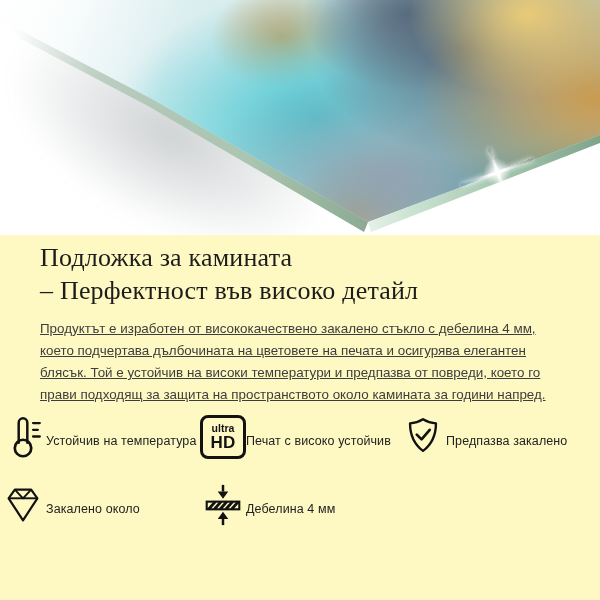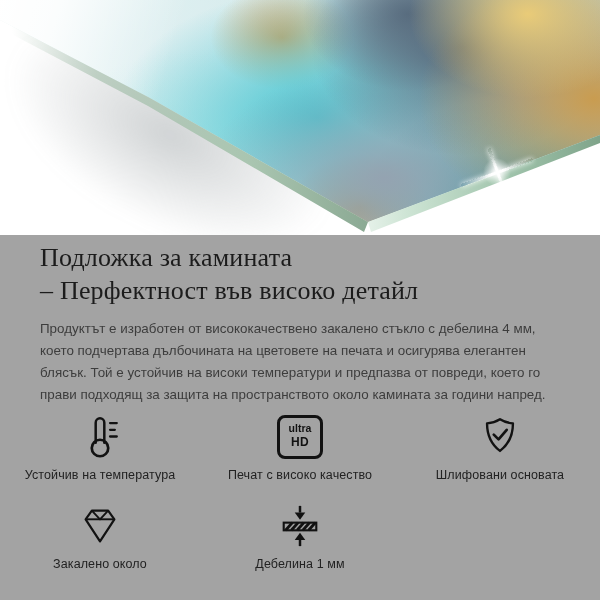--- a/index.html
+++ b/index.html
@@ -1,18 +1,18 @@
 <!DOCTYPE html>
 <html lang="bg"><head>
 <meta charset="utf-8">
 <style>
   * { margin:0; padding:0; box-sizing:border-box; }
   html,body { width:600px; height:600px; background:#ffffff; overflow:hidden;
               font-family:"Liberation Sans","DejaVu Sans",sans-serif; }
-  .page { position:relative; width:600px; height:600px; background:#a3a3a3; }
+  .page { position:relative; width:600px; height:600px; background:#fef9c3; }
 
   
   .hero { position:relative; width:600px; height:235px; overflow:hidden; background:#fff; }
   .hero-shadow { position:absolute; left:-70px; top:10px; width:480px; height:250px;
     background:radial-gradient(closest-side, rgba(105,115,119,0.32), rgba(105,115,119,0) 72%);
     transform:rotate(27deg); filter:blur(9px); }
   .glass-art { position:absolute; inset:0;
     clip-path:polygon(0 20px,150px 98px,368px 222px,600px 135px,600px 0,0 0);
     background:
       radial-gradient(170px 120px at 88% 6%,  #e9cb78 0%, rgba(233,203,120,0) 70%),
@@ -45,32 +45,32 @@
   .sp-v { width:2.5px; height:50px; left:-1.25px; top:-25px; transform:rotate(-20deg);
     background:linear-gradient(180deg, rgba(255,255,255,0) 0%, #fff 42%, #fff 58%, rgba(255,255,255,0) 100%);
     box-shadow:0 0 5px rgba(255,255,255,0.95); }
   .sp-glow { width:28px; height:28px; left:-14px; top:-14px; border-radius:50%;
     background:radial-gradient(circle, rgba(255,255,255,0.98) 0%, rgba(255,255,255,0) 70%); }
 
   
   .title { margin:6px 40px 0; font-family:"Liberation Serif","DejaVu Serif",serif;
     font-weight:400; font-size:26px; line-height:33px; color:#1c1c1c; letter-spacing:0.2px; }
   .desc { margin:11px 40px 0; width:530px; font-size:13.4px; line-height:22px;
-    color:#3d3d3d; }
+    color:#3d3d3d;text-decoration:underline; }
 
   
   .features { display:grid; grid-template-columns:repeat(3,1fr); row-gap:20px;
     width:600px; margin-top:7px; }
-  .feature { display:flex; flex-direction:column; align-items:center; }
+  .feature { display:flex; align-items:center; }
   .icon-box { height:48px; display:flex; align-items:center; justify-content:center; }
   .flabel { margin-top:7px; font-size:12.5px; color:#222; letter-spacing:0.1px; }
   .uhd-box { width:46px; height:44px; border:3px solid #121212; border-radius:8px;
     display:flex; flex-direction:column; align-items:center; justify-content:center; color:#121212; }
   .uhd-top { font-size:10.5px; font-weight:700; line-height:11px; }
-  .uhd-bottom { font-size:12px; font-weight:700; line-height:17px; letter-spacing:0.3px; }
+  .uhd-bottom { font-size:17px; font-weight:700; line-height:17px; letter-spacing:0.3px; }
   svg { display:block; }
 </style>
 </head>
 <body>
 
 <div class="page">
 
   <div class="hero">
     <div class="hero-shadow"></div>
     <div class="glass-art"></div>
@@ -107,33 +107,33 @@
       <div class="flabel">Устойчив на температура</div>
     </div>
 
     <div class="feature">
       <div class="icon-box">
         <div class="uhd-box">
           <span class="uhd-top">ultra</span>
           <span class="uhd-bottom">HD</span>
         </div>
       </div>
-      <div class="flabel">Печат с високо качество</div>
+      <div class="flabel">Печат с високо устойчив</div>
     </div>
 
     <div class="feature">
       <div class="icon-box">
         <svg width="46" height="46" viewBox="0 0 48 48">
           <g fill="none" stroke="#121212" stroke-linejoin="round" stroke-linecap="round">
             <path d="M24 5.5 C28 8 33 9.5 37.5 9.8 C37.5 20 34.5 30.5 24 38.5 C13.5 30.5 10.5 20 10.5 9.8 C15 9.5 20 8 24 5.5 Z" stroke-width="2.5"></path>
             <path d="M17.5 21.5 L22.5 26.5 L31 16.5" stroke-width="2.8"></path>
           </g>
         </svg>
       </div>
-      <div class="flabel">Шлифовани основата</div>
+      <div class="flabel">Предпазва закалено</div>
     </div>
 
     <div class="feature">
       <div class="icon-box">
         <svg width="46" height="46" viewBox="0 0 48 48">
           <g fill="none" stroke="#121212" stroke-linejoin="round">
             <path d="M15.5 8 H32.5 L39 17 L24 40 L9 17 Z" stroke-width="2.3"></path>
             <path d="M9 17 H39" stroke-width="2"></path>
             <path d="M15.5 8 L24 17 L32.5 8" stroke-width="2"></path>
           </g>
@@ -153,17 +153,17 @@
             <line x1="27" y1="28.5" x2="34" y2="20.5"></line>
             <line x1="33" y1="28.5" x2="40" y2="20.5"></line>
           </g>
           <rect x="7" y="20.5" width="34" height="8" fill="none" stroke="#121212" stroke-width="2.2"></rect>
           <line x1="24" y1="3" x2="24" y2="10" stroke="#121212" stroke-width="2.6"></line>
           <path d="M18.5 10 H29.5 L24 17.5 Z" fill="#121212"></path>
           <line x1="24" y1="45" x2="24" y2="38.5" stroke="#121212" stroke-width="2.6"></line>
           <path d="M18.5 38.5 H29.5 L24 31 Z" fill="#121212"></path>
         </svg>
       </div>
-      <div class="flabel">Дебелина 1 мм</div>
+      <div class="flabel">Дебелина 4 мм</div>
     </div>
 
   </div>
 </div>
 
 </body></html>

